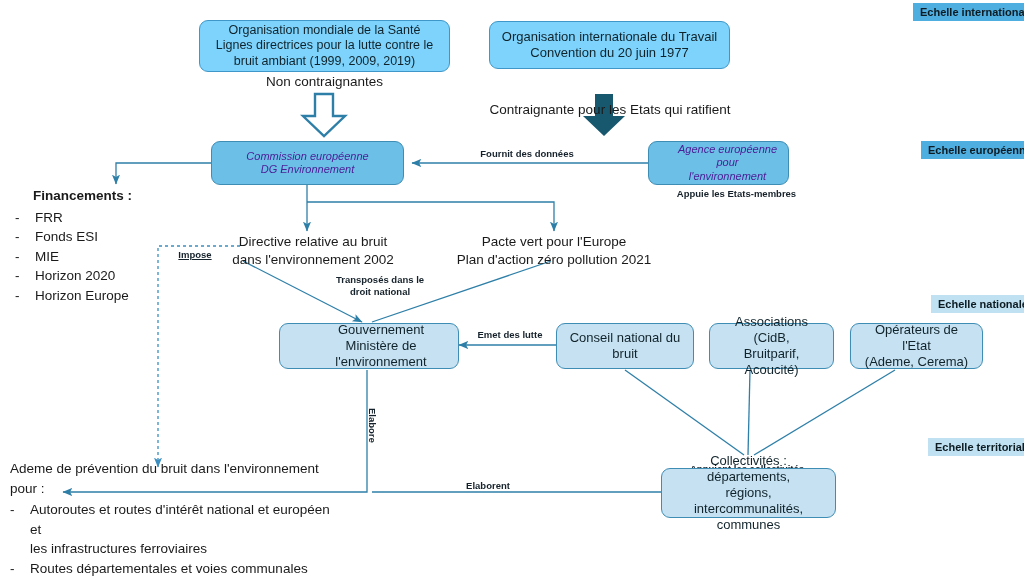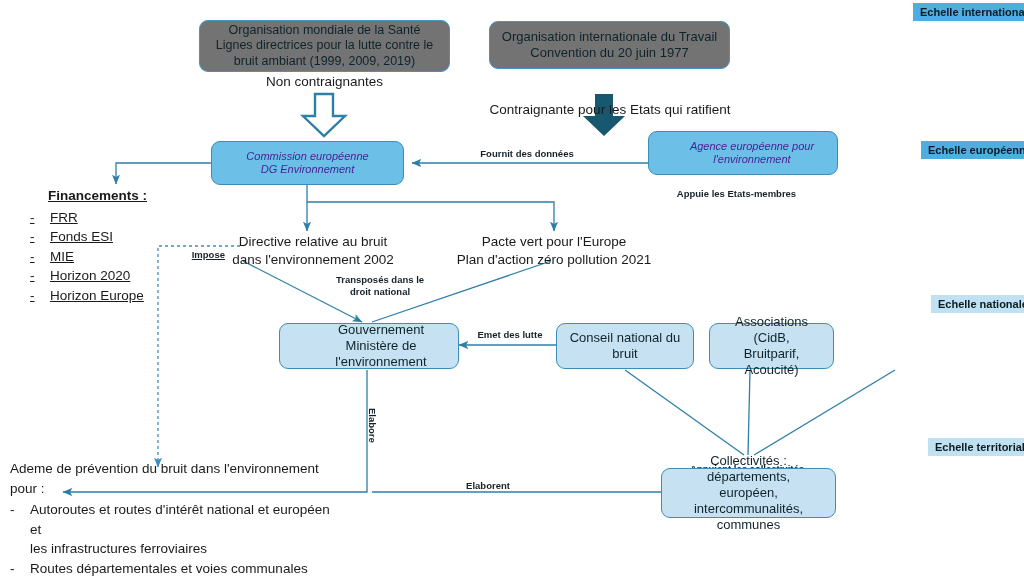--- a/index.html
+++ b/index.html
@@ -18,21 +18,21 @@
   .node {
     position:absolute;
     display:flex; align-items:center; justify-content:center;
     text-align:center;
     border-radius:9px;
     line-height:1.22;
     white-space:pre-line;
     padding:4px 8px;
   }
   .node.intl {
-    background:#737373;
+    background:#7dd3fc;
     border:1px solid #3E97C8;
     color:#10232b;
     font-size:12.5px;
   }
   .node.euro {
     background:#6CBFE6;
     border:1px solid #3D8DB5;
     color:#4c1d95;
     font-size:11px;
     font-style:italic;
@@ -150,27 +150,27 @@
 bruit ambiant (1999, 2009, 2019)</div>
   <div class="plaintext center" style="left:199px; top:73px; width:251px;">Non contraignantes</div>
 
   <div class="node intl" style="left:489px; top:21px; width:241px; height:48px; font-size:13px;">Organisation internationale du Travail
 Convention du 20 juin 1977</div>
   <div class="plaintext center" style="left:470px; top:73px; width:280px;margin-top:28px;">Contraignante pour les Etats qui ratifient</div>
 
   <div class="node euro" style="left:211px; top:141px; width:193px; height:44px;">Commission européenne
 DG Environnement</div>
 
-  <div class="node euro" style="left:648px; top:131px; width:190px; height:44px;padding-left:26px;">Agence européenne pour
+  <div class="node euro" style="left:648px; top:141px; width:141px; height:44px;padding-left:26px;">Agence européenne pour
 l'environnement</div>
   <div class="edge-label" style="left:648px; top:188px; width:177px;">Appuie les Etats-membres</div>
 
   <div class="edge-label" style="left:432px; top:148px; width:190px;">Fournit des données</div>
 
-  <div class="listblock fin" style="left:26px; top:186px; width:170px;text-decoration:underline;">
+  <div class="listblock fin" style="left:11px; top:186px; width:170px;">
     <div class="hdr">Financements :</div>
     <ul>
       <li>
           <span class="dash">-</span>
           <span>FRR</span>
         </li>
       <li>
           <span class="dash">-</span>
           <span>Fonds ESI</span>
         </li>
@@ -190,42 +190,44 @@
   </div>
 
   <div class="plaintext center" style="left:227px; top:233px; width:172px;">Directive relative au bruit
 dans l'environnement 2002</div>
   <div class="plaintext center" style="left:443px; top:233px; width:222px;">Pacte vert pour l'Europe
 Plan d'action zéro pollution 2021</div>
 
   <div class="edge-label" style="left:330px; top:274px; width:100px;">Transposés dans le
 droit national</div>
 
-  <div class="edge-label" style="left:165px; top:249px; width:60px; text-align:right;text-decoration:underline;">Impose</div>
+  <div class="edge-label" style="left:165px; top:249px; width:60px; text-align:center;text-decoration:underline;">Impose</div>
 
   <div class="node nat" style="left:279px; top:323px; width:180px; height:46px;padding-left:32px;">Gouvernement
 Ministère de l'environnement</div>
 
   <div class="node nat" style="left:556px; top:323px; width:138px; height:46px;">Conseil national du
 bruit</div>
 
   <div class="node nat" style="left:709px; top:323px; width:125px; height:46px;">Associations (CidB,
 Bruitparif, Acoucité)</div>
 
+  <div class="node nat" style="left:850px; top:323px; width:133px; height:46px;">Opérateurs de l'Etat
+(Ademe, Cerema)</div>
 
   <div class="edge-label" style="left:466px; top:329px; width:88px;">Emet des lutte</div>
 
   <div class="edge-label" style="left:652px; top:427px; width:190px;margin-top:36px;">Appuient les collectivités</div>
 
   <div class="edge-label rot" style="left:378px; top:408px; width:60px; text-align:left;">Elabore</div>
 
   <div class="edge-label" style="left:428px; top:480px; width:120px;">Elaborent</div>
 
   <div class="node nat" style="left:661px; top:468px; width:175px; height:50px;">Collectivités : départements,
-européen, intercommunalités,
+régions, intercommunalités,
 communes</div>
 
   <div class="listblock" style="left:10px; top:459px; width:320px;">
     <div>Ademe de prévention du bruit dans l'environnement pour :</div>
     <ul>
       <li>
           <span class="dash">-</span>
           <span style="white-space:pre-line">Autoroutes et routes d'intérêt national et européen et
 les infrastructures ferroviaires</span>
         </li>

